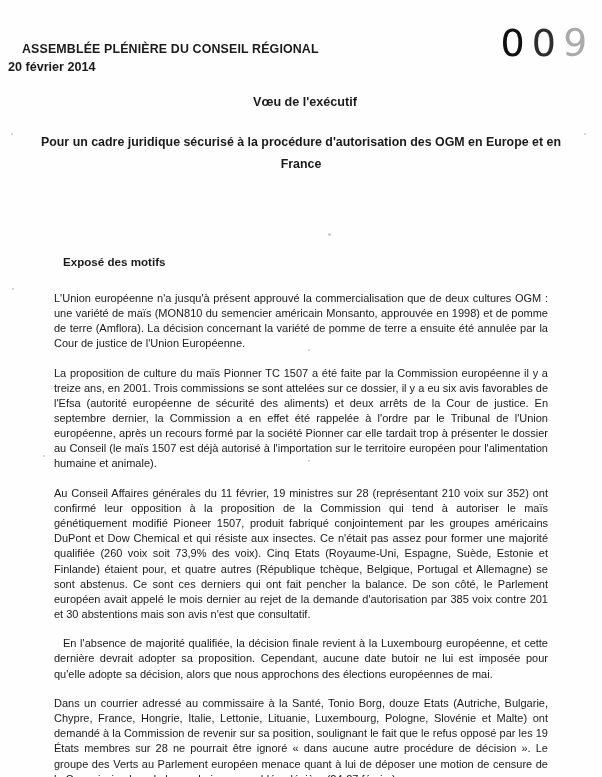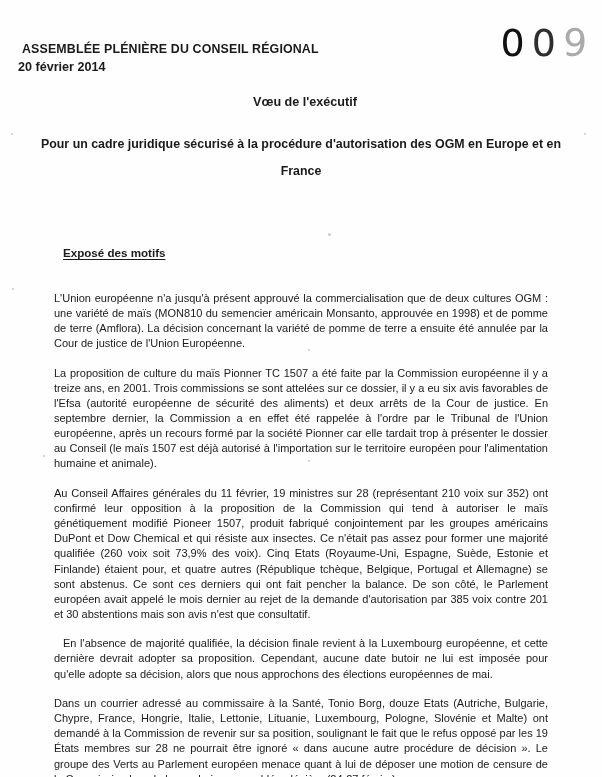--- a/index.html
+++ b/index.html
@@ -40,21 +40,21 @@
     letter-spacing: 0.15px;
     line-height: 16px;
     padding-left: 22px;
     white-space: nowrap;
   }
   .date-line {
     font-size: 12.6px;
     font-weight: bold;
     line-height: 17px;
     margin-top: 2px;
-    padding-left: 18px;
+    padding-left: 8px;
   }
 
   
   .folio-stamp {
     position: absolute;
     right: 8px;
     top: 24px;
     font-family: "DejaVu Sans", sans-serif;
     font-size: 38px;
     font-weight: 400;
@@ -85,31 +85,30 @@
     padding-left: 4px;
   }
   .main-title {
     position: absolute;
     left: 36px;
     top: 131px;
     width: 530px;
     text-align: center;
     font-size: 12.4px;
     font-weight: bold;
-    line-height: 27px;
+    line-height: 22px;
   }
 
   
   .section-heading {
     position: absolute;
     left: 54px;
-    top: 246px;
+    top: 255px;
     font-size: 11.6px;
     font-weight: bold;
-    text-decoration: underline;
     text-underline-offset: 2px;
     padding-left: 9px;
   }
 
   
   .body-text {
     position: absolute;
     left: 54px;
     top: 291px;
     width: 494px;

